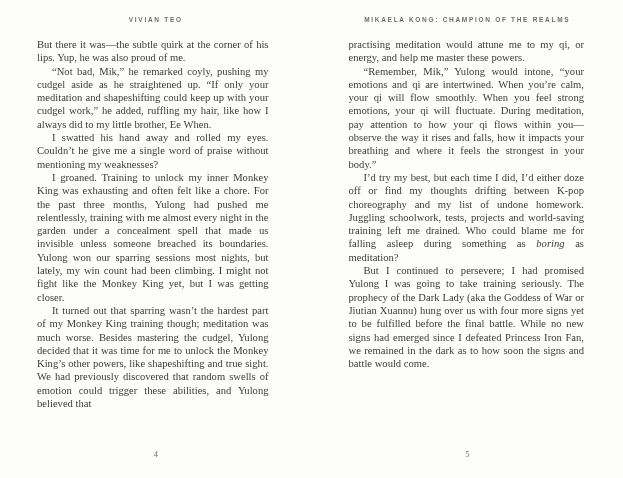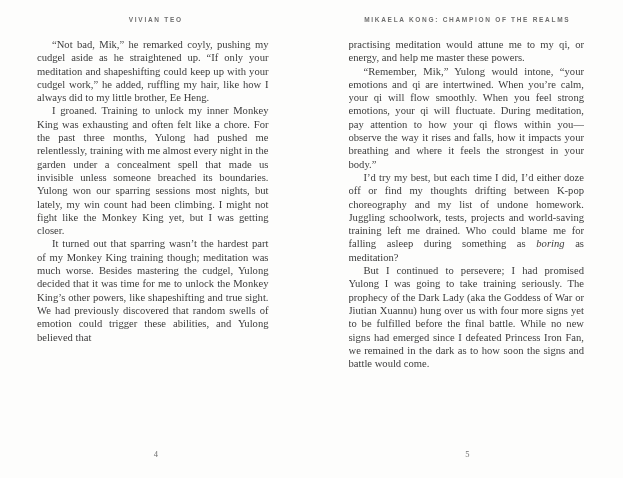--- a/index.html
+++ b/index.html
@@ -61,21 +61,23 @@
   }
 </style>
 </head>
 <body>
 
 <div class="spread">
 
   <div class="page left">
     <div class="running-header">VIVIAN TEO</div>
     <div class="page-body">
-        <p class="indent"><span>“Not bad, Mik,” he remarked coyly, pushing my cudgel aside as he straightened up. “If only your meditation and shapeshifting could keep up with your cudgel work,” he added, ruffling my hair, like how I always did to my little brother, Ee Heng.</span></p>
+        <p><span>But there it was—the subtle quirk at the corner of his lips. Yup, he was also proud of me.</span></p>
+        <p class="indent"><span>“Not bad, Mik,” he remarked coyly, pushing my cudgel aside as he straightened up. “If only your meditation and shapeshifting could keep up with your cudgel work,” he added, ruffling my hair, like how I always did to my little brother, Ee When.</span></p>
+        <p class="indent"><span>I swatted his hand away and rolled my eyes. Couldn’t he give me a single word of praise without mentioning my weaknesses?</span></p>
         <p class="indent"><span>I groaned. Training to unlock my inner Monkey King was exhausting and often felt like a chore. For the past three months, Yulong had pushed me relentlessly, training with me almost every night in the garden under a concealment spell that made us invisible unless someone breached its boundaries. Yulong won our sparring sessions most nights, but lately, my win count had been climbing. I might not fight like the Monkey King yet, but I was getting closer.</span></p>
         <p class="indent"><span>It turned out that sparring wasn’t the hardest part of my Monkey King training though; meditation was much worse. Besides mastering the cudgel, Yulong decided that it was time for me to unlock the Monkey King’s other powers, like shapeshifting and true sight. We had previously discovered that random swells of emotion could trigger these abilities, and Yulong believed that</span></p>
       </div>
     <div class="page-number">4</div>
   </div>
 
   <div class="page right">
     <div class="running-header">MIKAELA KONG: CHAMPION OF THE REALMS</div>
     <div class="page-body">
         <p><span>practising meditation would attune me to my qi, or energy, and help me master these powers.</span></p>

